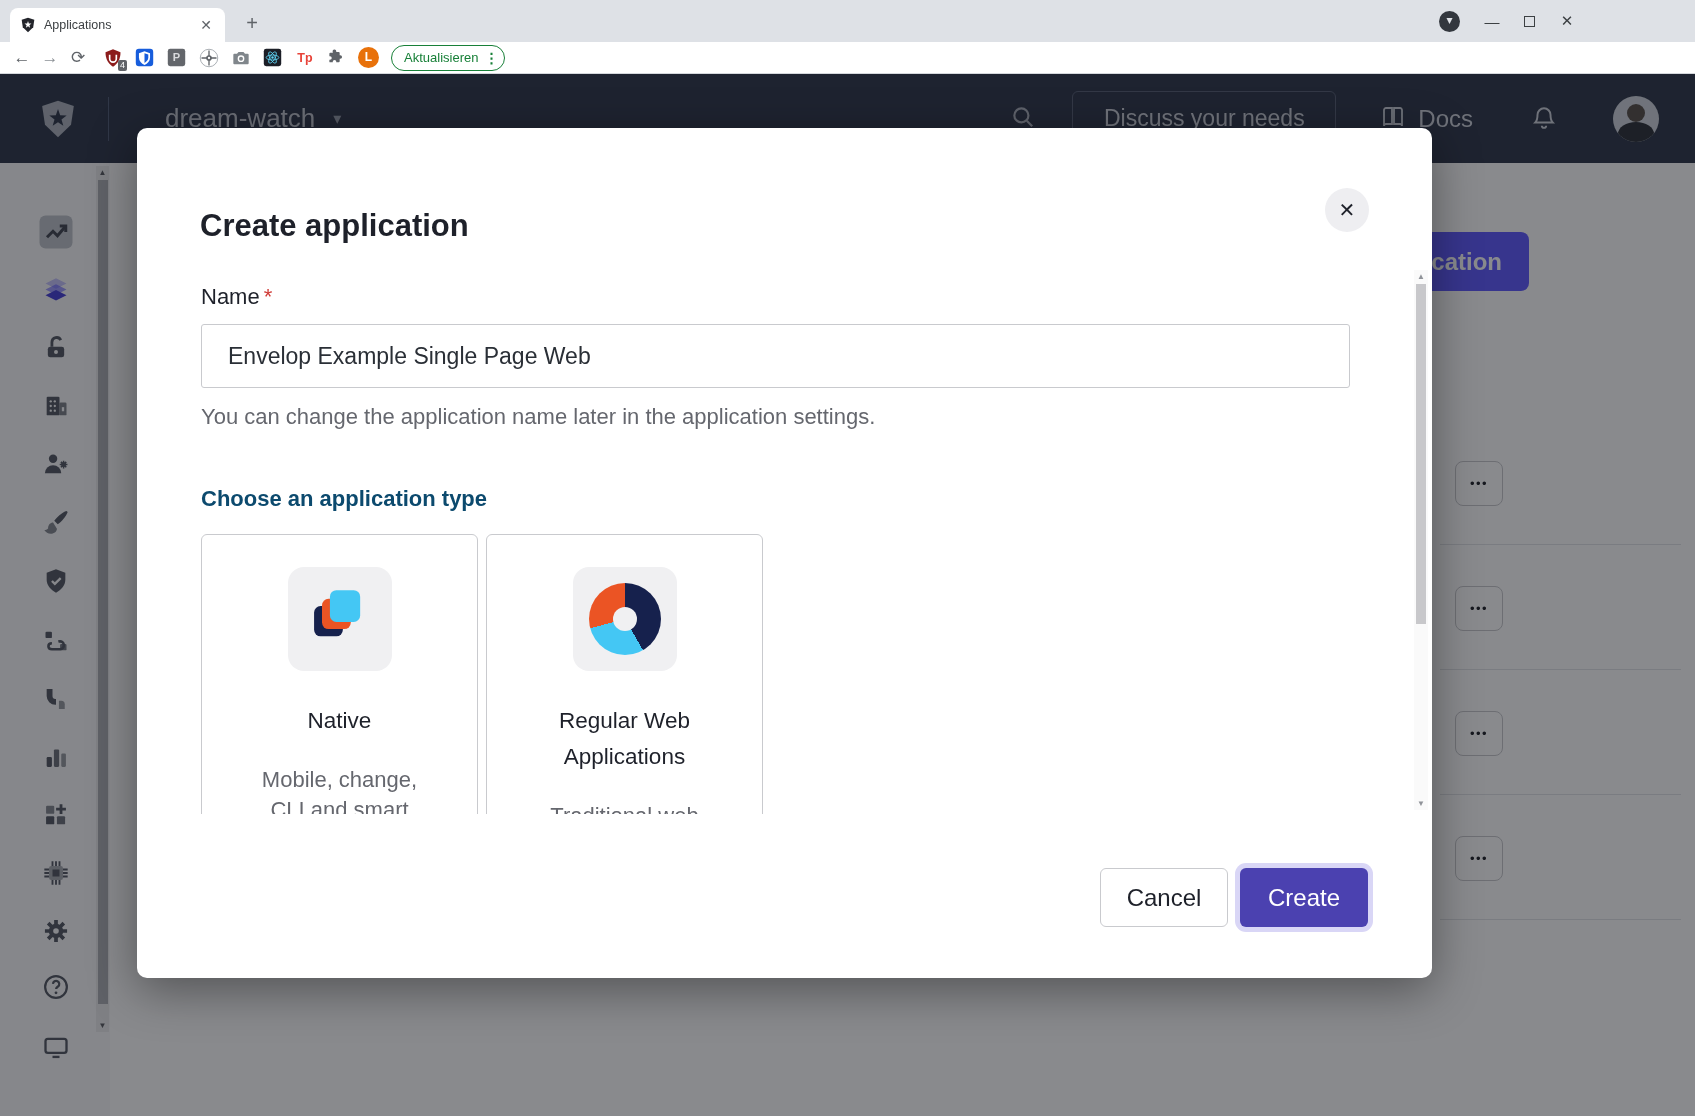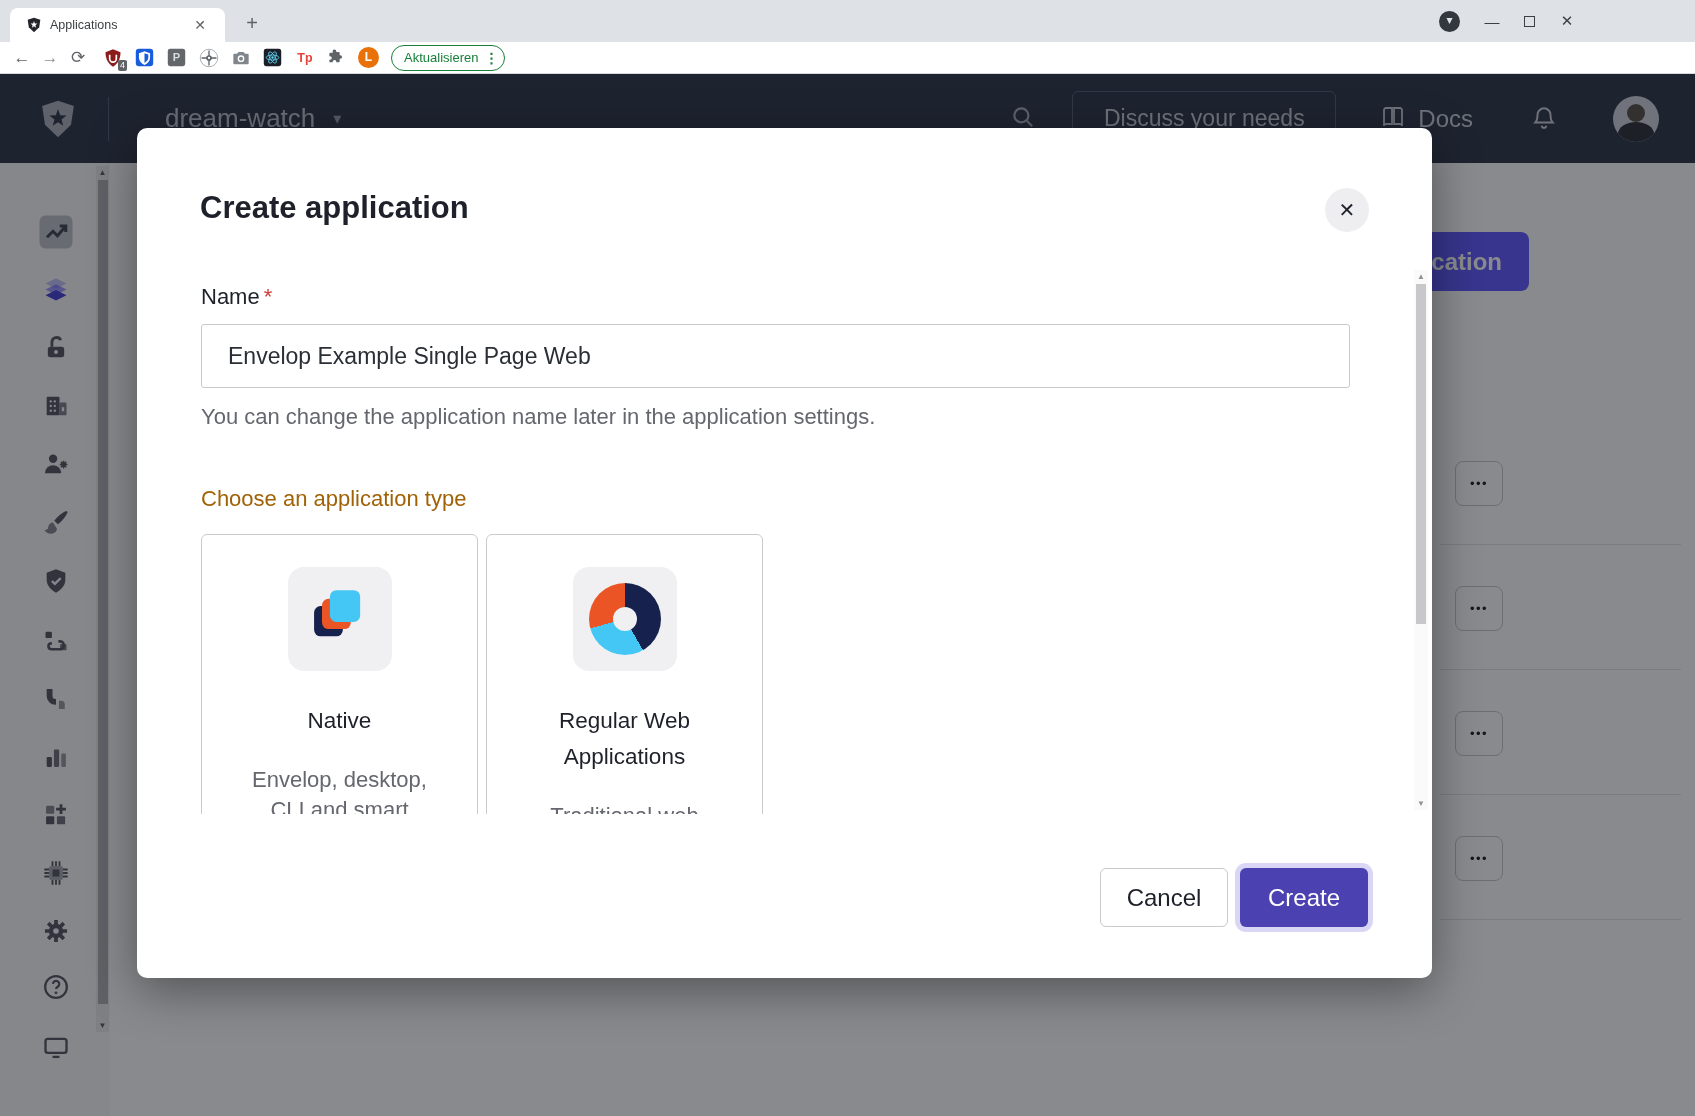--- a/index.html
+++ b/index.html
@@ -1,21 +1,21 @@
 <!DOCTYPE html>
 <html><head>
 <meta charset="utf-8">
 <style>
   * { margin:0; padding:0; box-sizing:border-box; }
   body { font-family:"Liberation Sans", sans-serif; background:#000; }
   .screen { position:relative; width:1695px; height:1116px; overflow:hidden; background:#fff; }
 
   
   .tabstrip { position:absolute; left:0; top:0; width:100%; height:42px; background:#dee1e6; }
-  .tab { position:absolute; left:10px; top:8px; width:215px; height:34px; background:#fff; border-radius:8px 8px 0 0; display:flex; align-items:center; padding:0 16px; }
+  .tab { position:absolute; left:10px; top:8px; width:215px; height:34px; background:#fff; border-radius:8px 8px 0 0; display:flex; align-items:center; padding:0 10px; }
   .tab-title { font-size:12.5px; color:#3c4043; flex:1; margin-left:8px; white-space:nowrap; overflow:hidden; }
   .tab-close { color:#5f6368; font-size:14px; width:18px; text-align:center; cursor:default; }
   .newtab-btn { position:absolute; left:240px; top:12px; width:24px; height:24px; color:#5f6368; font-size:20px; line-height:22px; text-align:center; border-radius:50%; }
   .win-controls { position:absolute; right:118px; top:0; height:42px; display:flex; align-items:center; gap:22px; color:#3c4043; }
   .upd-circle { width:21px; height:21px; border-radius:50%; background:#33373e; color:#dee1e6; font-size:12px; text-align:center; line-height:19px; }
   .wc { font-size:15px; color:#3c4043; width:20px; text-align:center; }
   .wc-max { width:11px; height:11px; border:1.4px solid #3c4043; }
 
   .navbar { position:absolute; left:0; top:42px; width:100%; height:32px; background:#fff; border-bottom:1px solid #d5d8dc; display:flex; align-items:center; }
   .nav-ico { width:28px; text-align:center; font-size:17px; color:#5f6368; flex:0 0 auto; }
@@ -57,28 +57,28 @@
 
   .content { position:absolute; left:110px; top:163px; right:0; bottom:0; background:#fff; }
   .bg-create-btn { position:absolute; left:1270px; top:232px; width:259px; height:59px; border-radius:8px; background:#635dff; color:#fff; font-size:24px; font-weight:600; display:flex; align-items:center; justify-content:flex-end; padding-right:27px; }
   .bg-menu-btn { position:absolute; left:1455px; width:48px; height:45px; border:1px solid #c9cace; border-radius:8px; background:#fff; color:#23262c; display:flex; align-items:center; justify-content:center; font-size:13px; letter-spacing:1.5px; }
   .bg-divider { position:absolute; left:1440px; right:14px; height:1px; background:#e3e5e8; }
 
   .overlay { position:absolute; left:0; top:74px; right:0; bottom:0; background:rgba(8,10,16,0.48); z-index:5; }
 
   
   .modal { position:absolute; left:137px; top:128px; width:1295px; height:850px; background:#fff; border-radius:10px; box-shadow:0 12px 48px rgba(0,0,0,.4); z-index:10; }
-  .modal-title { position:absolute; left:63px; top:62px; font-size:31px; font-weight:600; color:#1e212a; }
+  .modal-title { position:absolute; left:63px; top:80px; font-size:31px; font-weight:600; color:#1e212a; }
   .modal-close { position:absolute; left:1188px; top:60px; width:44px; height:44px; border-radius:50%; background:#eeeef1; color:#1e212a; font-size:20px; display:flex; align-items:center; justify-content:center; }
   .modal-body { position:absolute; left:64px; top:130px; width:1151px; height:556px; overflow:hidden; }
   .field-label { margin-top:26px; font-size:22px; color:#1e212a; }
   .req { color:#d03c38; margin-left:4px; }
   .name-input { display:block; margin-top:14px; width:1149px; height:64px; border:1px solid #c9cace; border-radius:3px; font-size:23px; color:#2a2f36; padding:0 26px; font-family:"Liberation Sans",sans-serif; outline:none; }
   .hint { margin-top:16px; font-size:22px; color:#65676e; }
-  .section-label { margin-top:56px; font-size:22px; color:#a16207; }
+  .section-label { margin-top:56px; font-size:22px; color:#0c4a6e;font-weight:bold; }
   .cards { margin-top:22px; display:flex; gap:8px; }
   .type-card { width:277px; height:400px; border:1px solid #c9cace; border-radius:6px; background:#fff; text-align:center; padding-top:32px; }
   .type-card.selected { border:2px solid #635dff; padding-top:31px; }
   .tile { width:104px; height:104px; border-radius:16px; background:#f0f0f2; margin:0 auto; display:flex; align-items:center; justify-content:center; }
   .tile svg, .tile .donut { width:72px; height:72px; }
   .donut { border-radius:50%; background:conic-gradient(#16214d 0deg 150deg,#44c7f4 150deg 255deg,#eb5424 255deg 360deg); position:relative; }
   .donut i { position:absolute; left:24px; top:24px; width:24px; height:24px; border-radius:50%; background:#f0f0f2; }
   .card-title { margin:32px auto 0; width:210px; font-size:22.5px; line-height:36px; color:#1e212a; font-weight:400; }
   .card-desc { margin:26px auto 0; width:230px; font-size:22px; line-height:30px; color:#65676e; }
   .modal-scroll { position:absolute; left:1277px; top:142px; width:14px; height:540px; background:#fafafa; }
@@ -339,21 +339,21 @@
           <div class="type-card">
             <div class="tile">
               <svg viewBox="0 0 100 100">
                 <rect x="14" y="32" width="40" height="42" rx="9" fill="#16214d"></rect>
                 <rect x="25" y="22" width="40" height="42" rx="9" fill="#eb5424"></rect>
                 <rect x="36" y="10" width="42" height="44" rx="9" fill="#44c7f4"></rect>
               </svg>
             </div>
             <div class="card-title">Native</div>
             <div class="card-desc">
-              <div>Envelop, desktop,</div>
+              <div>Mobile, change,</div>
               <div>CLI and smart</div>
             </div>
           </div>
           <div class="type-card">
             <div class="tile">
               <div class="donut">
                 <i></i>
               </div>
             </div>
             <div class="card-title">Regular Web Applications</div>

